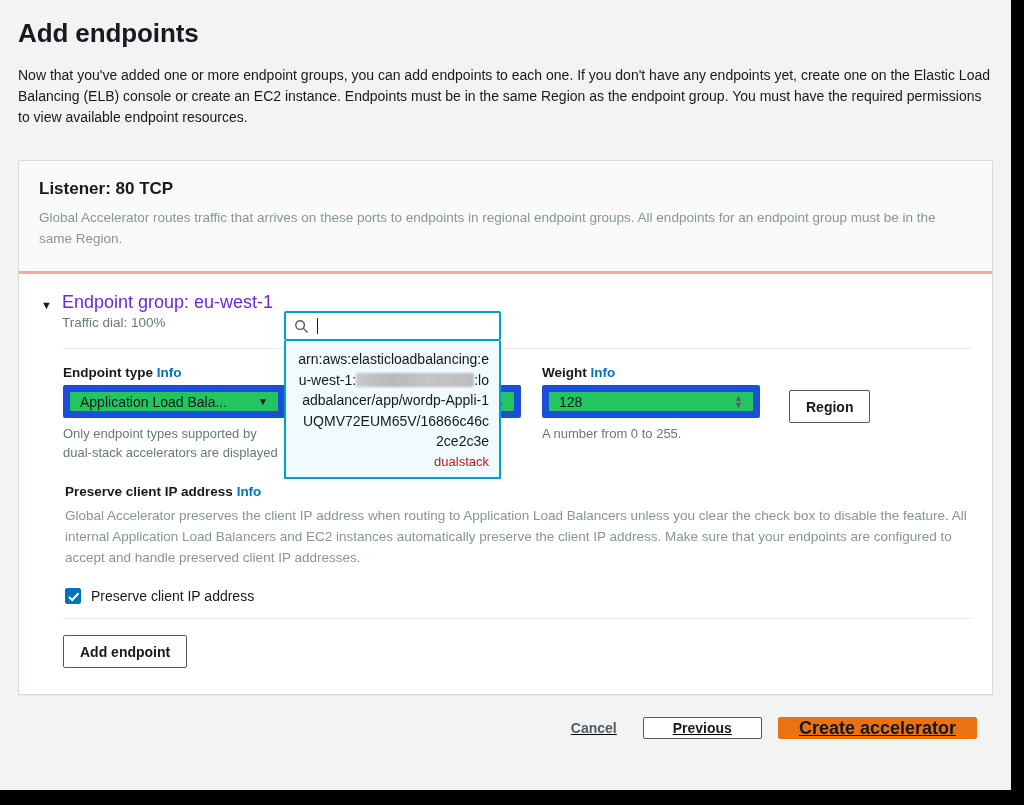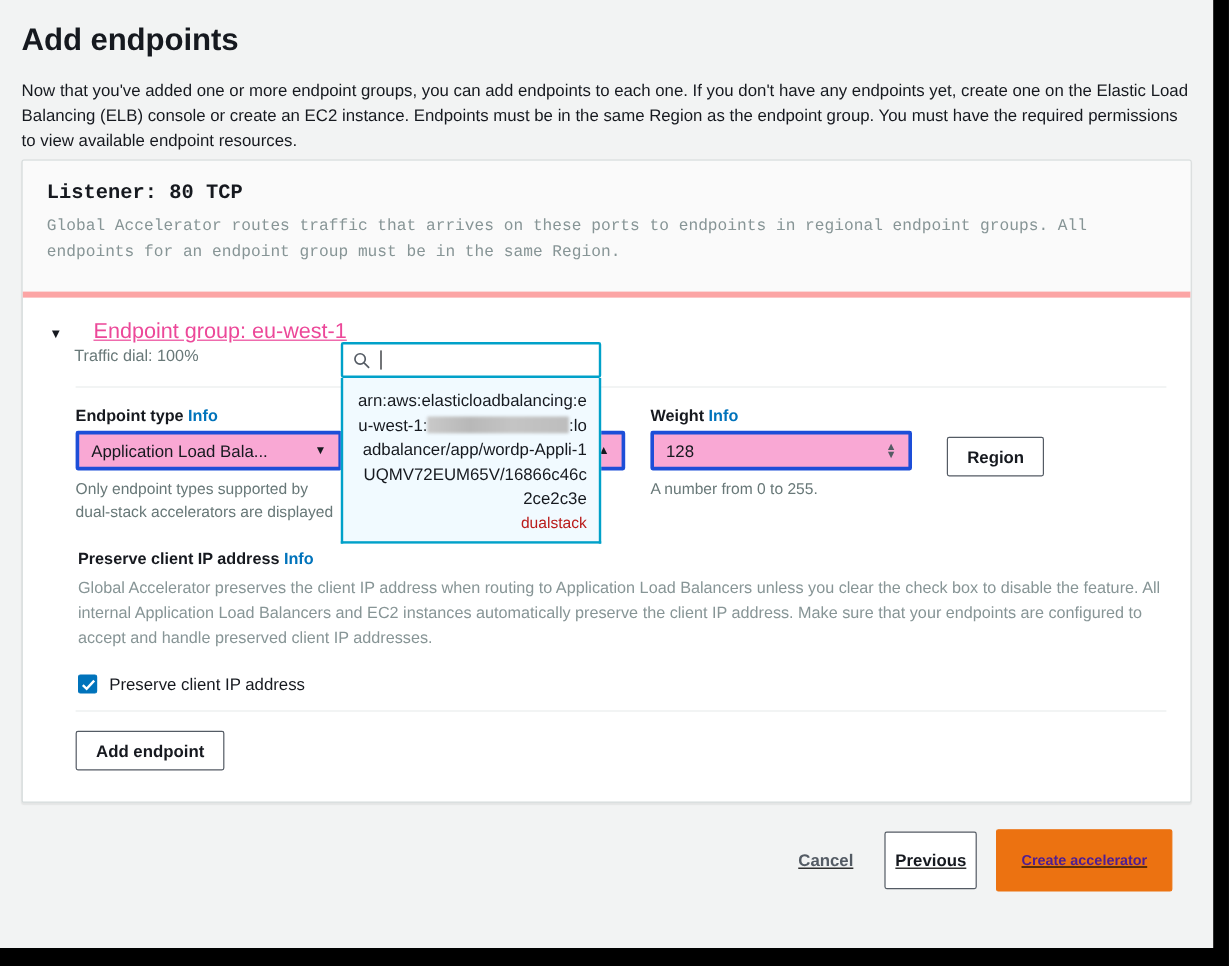--- a/index.html
+++ b/index.html
@@ -26,37 +26,36 @@
     font-size: 26px;
     font-weight: 700;
     color: #16191f;
     letter-spacing: -0.1px;
     margin: 4px 0 16px 2px;
   }
   .page-desc {
     font-size: 14px;
     line-height: 21px;
     color: #16191f;
-    margin: 0 0 5px 2px;
+    margin: 0 0 32px 2px;
     max-width: 975px;
   }
 
   
   .card {
     background: #ffffff;
     border: 1px solid #d5dbdb;
     border-radius: 2px;
     box-shadow: 0 1px 1px rgba(0,0,0,0.06);
     margin: 0 2px;
   }
   .listener-header {
     background: #fafafa;
-    border-bottom: 5px solid #fca5a5;
+    border-bottom: 3px solid #fca5a5;
     padding: 18px 20px 22px 20px;
-    font-family: Liberation Mono, monospace;
   }
   .listener-title {
     font-size: 17px;
     font-weight: 700;
     color: #16191f;
     margin: 0 0 8px 0;
   }
   .listener-desc {
     font-size: 13.5px;
     line-height: 21px;
@@ -71,23 +70,22 @@
   .caret {
     color: #16191f;
     font-size: 11px;
     line-height: 1;
     margin: 8px 10px 0 2px;
     cursor: pointer;
   }
   .eg-title {
     font-size: 18px;
     font-weight: 400;
-    color: #ec4899;
-    margin: 0 0 2px 16px;
-    text-decoration: underline;
+    color: #6d28d9;
+    margin: 0 0 2px 0;
   }
   .eg-sub {
     font-size: 13.5px;
     color: #687878;
     margin: 0;
   }
   .divider {
     border: 0;
     border-top: 1px solid #eaeded;
     margin: 18px 0 0 24px;
@@ -121,23 +119,23 @@
   }
   .hint {
     font-size: 13px;
     line-height: 19px;
     color: #687878;
     margin-top: 6px;
   }
 
   .select, .numbox {
     height: 33px;
-    border: 3px solid #1d4ed8;
-    border-radius: 2px;
-    background: #f9a8d4;
+    border: 7px solid #1d4ed8;
+    border-radius: 2px;
+    background: #22c55e;
     display: flex;
     align-items: center;
     padding: 0 10px;
     font-size: 14px;
     color: #16191f;
     cursor: pointer;
     width: 100%;
   }
   .select .val {
     flex: 1;
@@ -272,40 +270,40 @@
     text-decoration: underline;
   }
   .link-cancel {
     font-size: 14px;
     font-weight: 700;
     color: #545b64;
     margin-right: 26px;
     cursor: pointer;
   }
   .btn-prev {
-    height: 48px;
-    padding: 0 8px;
+    height: 22px;
+    padding: 0 29px;
     border: 1px solid #545b64;
     border-radius: 2px;
     background: #ffffff;
     color: #16191f;
     font-size: 14px;
     font-weight: 700;
     font-family: "Liberation Sans", sans-serif;
     cursor: pointer;
     margin-right: 16px;
   }
   .btn-create {
-    height: 52px;
+    height: 22px;
     padding: 0 20px;
     border: 1px solid #ec7211;
     border-radius: 2px;
     background: #ec7211;
-    color: #4c1d95;
-    font-size: 12px;
+    color: #0f172a;
+    font-size: 18px;
     font-weight: 700;
     font-family: "Liberation Sans", sans-serif;
     cursor: pointer;
   }
 </style>
 </head>
 <body>
 
 <div id="page">
   <div class="wrap">

